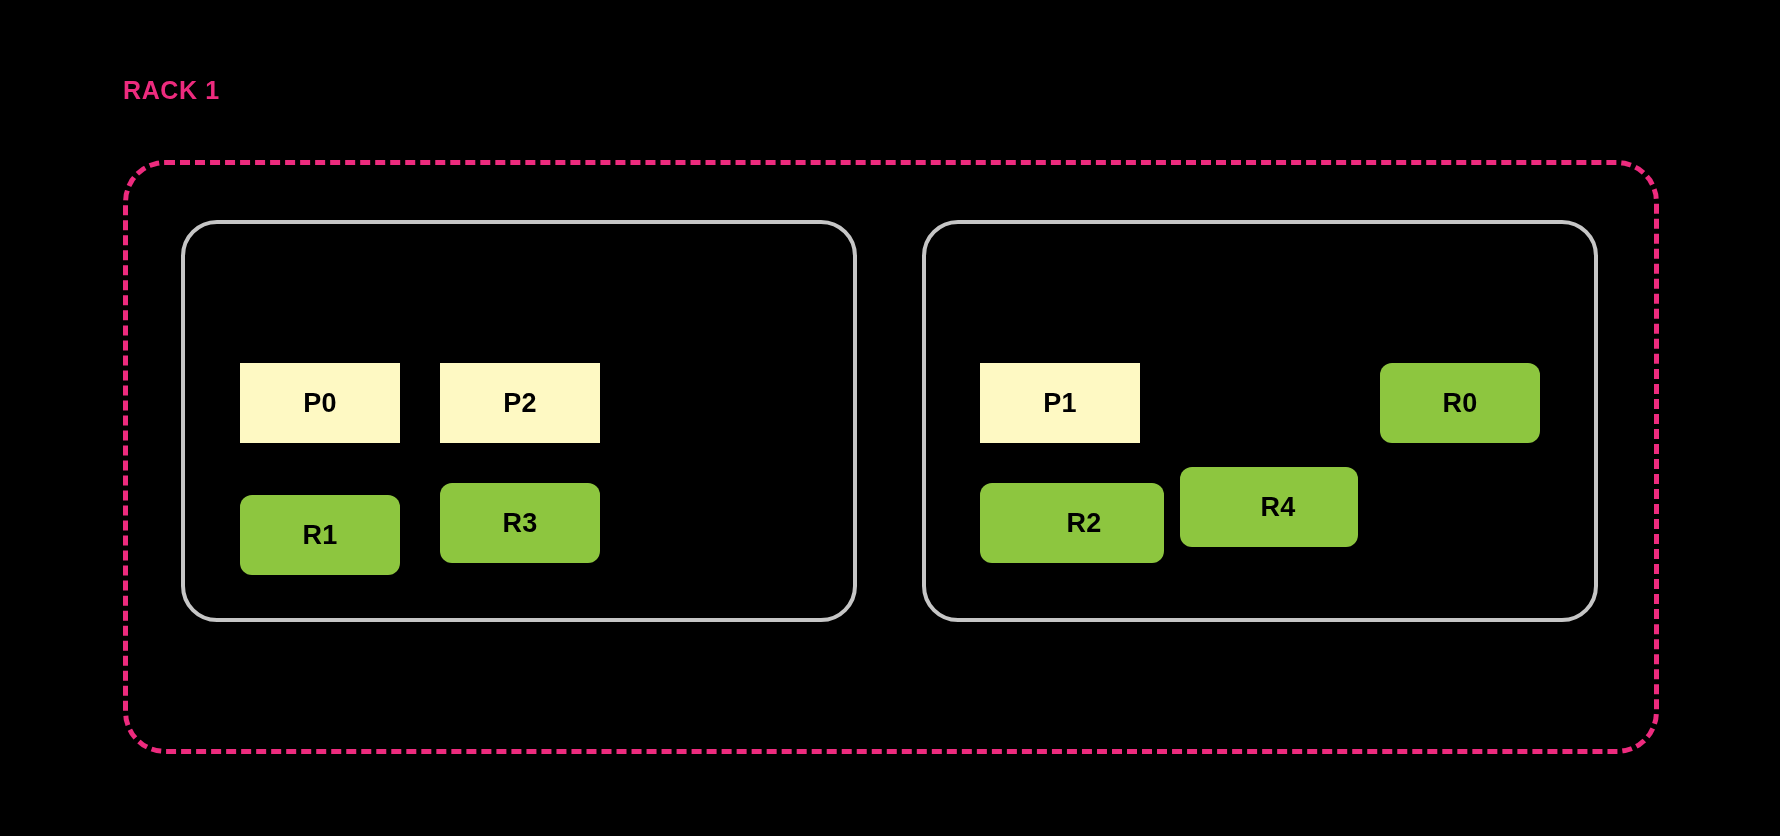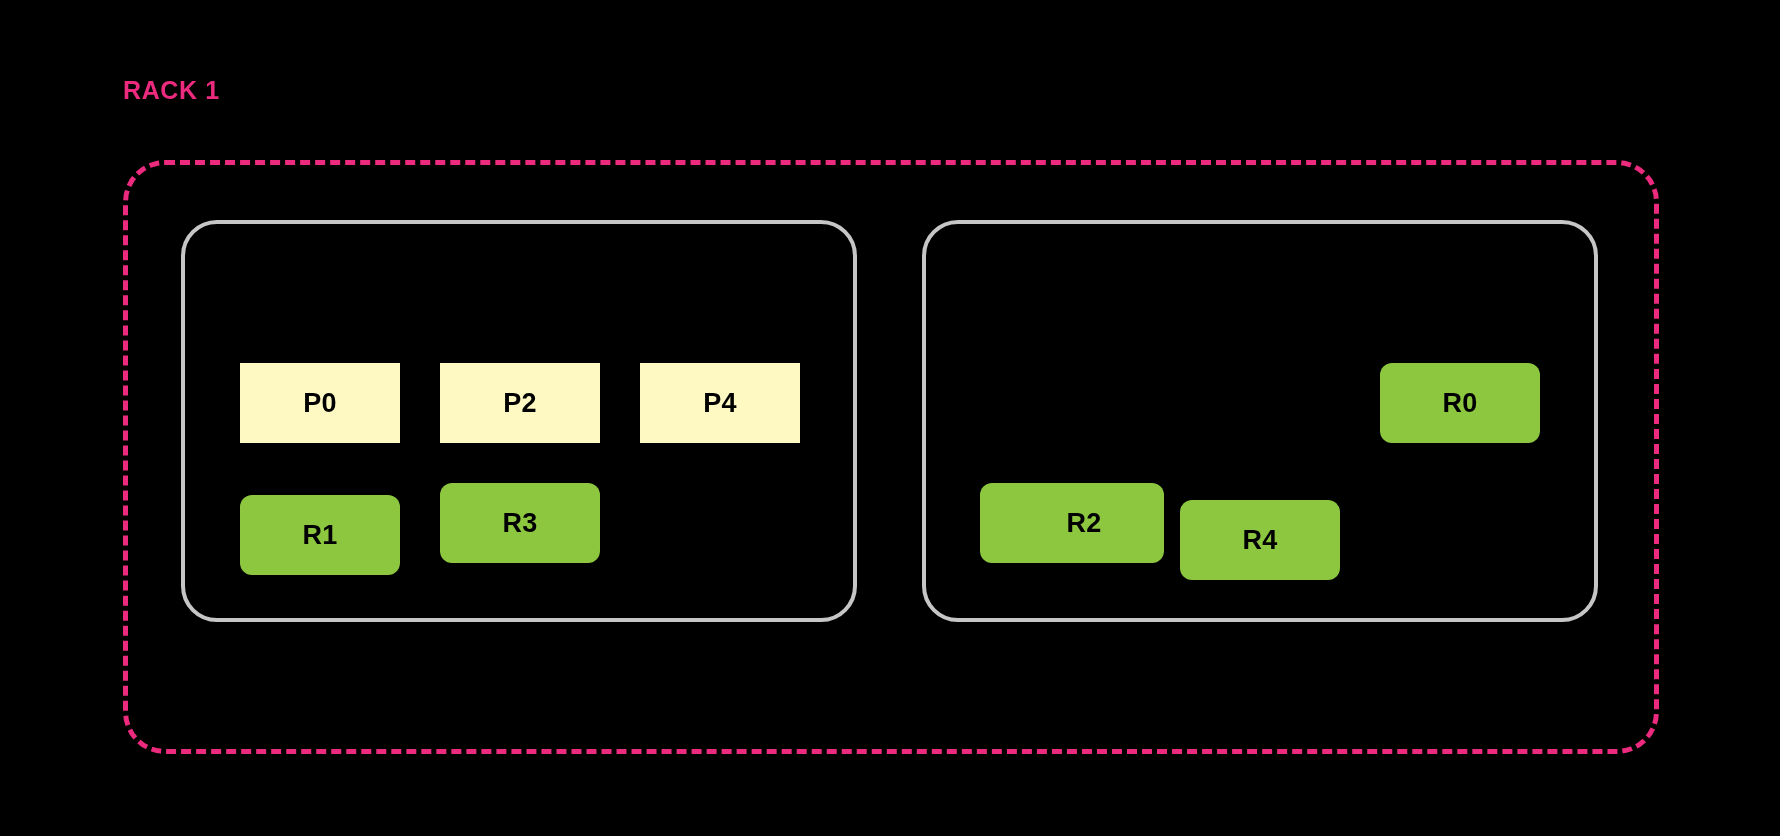--- a/index.html
+++ b/index.html
@@ -88,23 +88,23 @@
   <div class="rack-label">RACK 1</div>
 
   <div class="rack-boundary"></div>
 
   <div class="node" id="node-0"></div>
 
   <div class="node" id="node-1"></div>
 
   <div class="block primary" style="left:240px; top:363px;">P0</div>
   <div class="block primary" style="left:440px; top:363px;">P2</div>
-  <div class="block primary" style="left:640px; top:363px;">P4</div>
 
   <div class="block replica" style="left:240px; top:483px;margin-top:12px;">R1</div>
   <div class="block replica" style="left:440px; top:483px;">R3</div>
 
+  <div class="block primary" style="left:980px; top:363px;">P1</div>
   <div class="block replica" style="left:1380px; top:363px;">R0</div>
 
   <div class="block replica" style="left:980px; top:483px;padding-left:24px;">R2</div>
-  <div class="block replica" style="left:1180px; top:500px;">R4</div>
+  <div class="block replica" style="left:1180px; top:467px;padding-left:18px;">R4</div>
 
 </div>
 
 </body></html>

